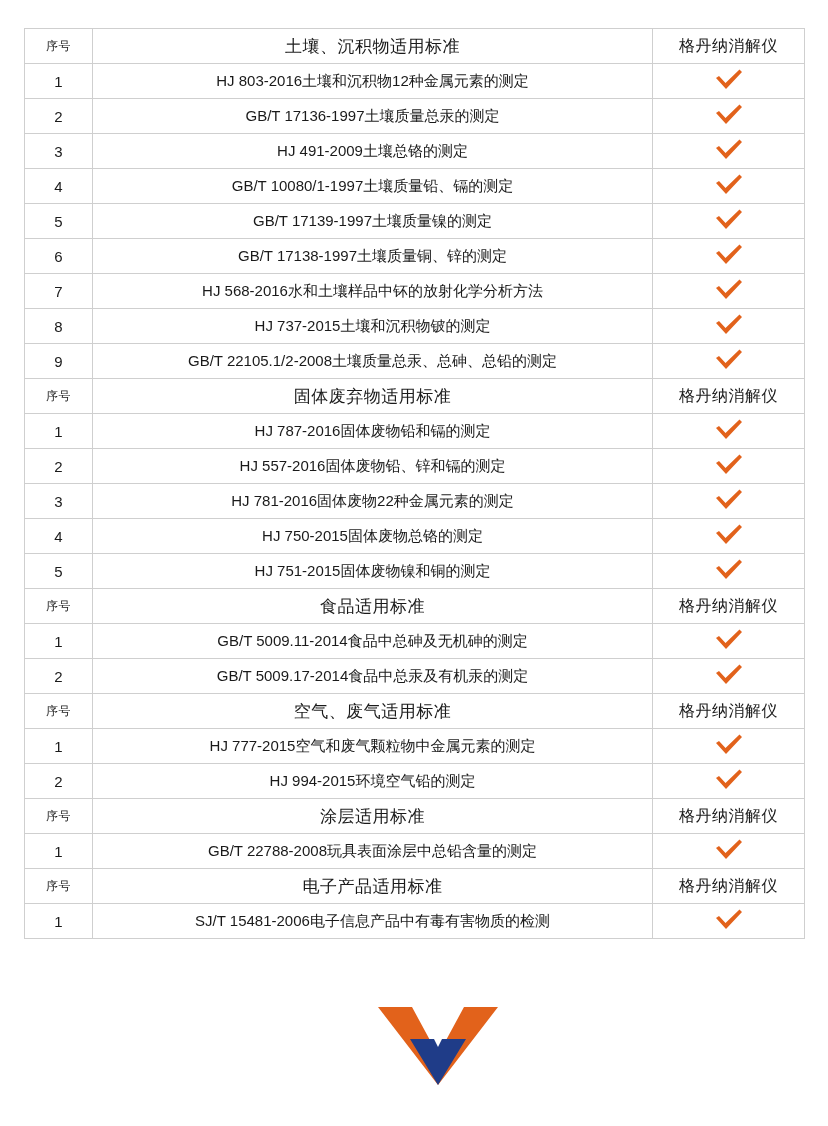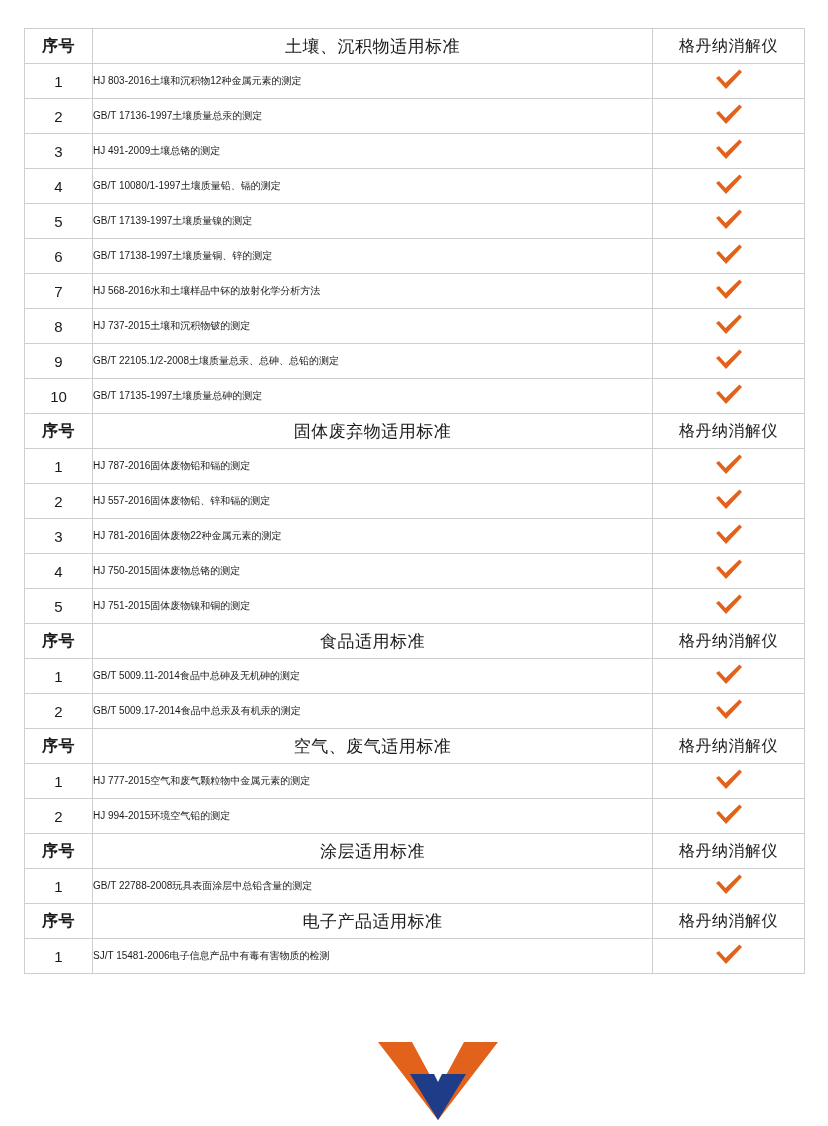--- a/index.html
+++ b/index.html
@@ -36,32 +36,32 @@
   col.c-name { width: 560px; }
   col.c-mark { width: 152px; }
 
   .hdr td {
     text-align: center;
     font-size: 16.5px;
     font-weight: bold;
     color: #1a1a1a;
     letter-spacing: 0.5px;
   }
-  .hdr .h-num { font-size: 16px; font-weight: bold; }
+  .hdr .h-num { font-size: 12px; }
   .hdr .h-title { font-size: 17px; }
   .hdr .h-dev { font-size: 16px; }
 
   .row .r-num {
     text-align: center;
     font-size: 15px;
     color: #1a1a1a;
   }
   .row .r-name {
-    text-align: left;
-    font-size: 10px;
+    text-align: center;
+    font-size: 15px;
     color: #1a1a1a;
     white-space: nowrap;
     overflow: hidden;
   }
   .row .r-mark {
     text-align: center;
   }
   .check {
     display: inline-block;
     line-height: 0;
@@ -151,27 +151,20 @@
                 <path d="M2 11 L5 9 L11.5 16 L25.5 2.5 L28 5 L12 22 Z" fill="#E2621B"></path>
               </svg></span></td>
         </tr>
         <tr class="row">
           <td class="r-num">9</td>
           <td class="r-name">GB/T 22105.1/2-2008土壤质量总汞、总砷、总铅的测定</td>
           <td class="r-mark"><span class="check"><svg width="30" height="24" viewBox="0 0 30 24">
                 <path d="M2 11 L5 9 L11.5 16 L25.5 2.5 L28 5 L12 22 Z" fill="#E2621B"></path>
               </svg></span></td>
         </tr>
-        <tr class="row">
-          <td class="r-num">10</td>
-          <td class="r-name">GB/T 17135-1997土壤质量总砷的测定</td>
-          <td class="r-mark"><span class="check"><svg width="30" height="24" viewBox="0 0 30 24">
-                <path d="M2 11 L5 9 L11.5 16 L25.5 2.5 L28 5 L12 22 Z" fill="#E2621B"></path>
-              </svg></span></td>
-        </tr>
         <tr class="hdr">
           <td class="h-num">序号</td>
           <td class="h-title">固体废弃物适用标准</td>
           <td class="h-dev">格丹纳消解仪</td>
         </tr>
         <tr class="row">
           <td class="r-num">1</td>
           <td class="r-name">HJ 787-2016固体废物铅和镉的测定</td>
           <td class="r-mark"><span class="check"><svg width="30" height="24" viewBox="0 0 30 24">
                 <path d="M2 11 L5 9 L11.5 16 L25.5 2.5 L28 5 L12 22 Z" fill="#E2621B"></path>

